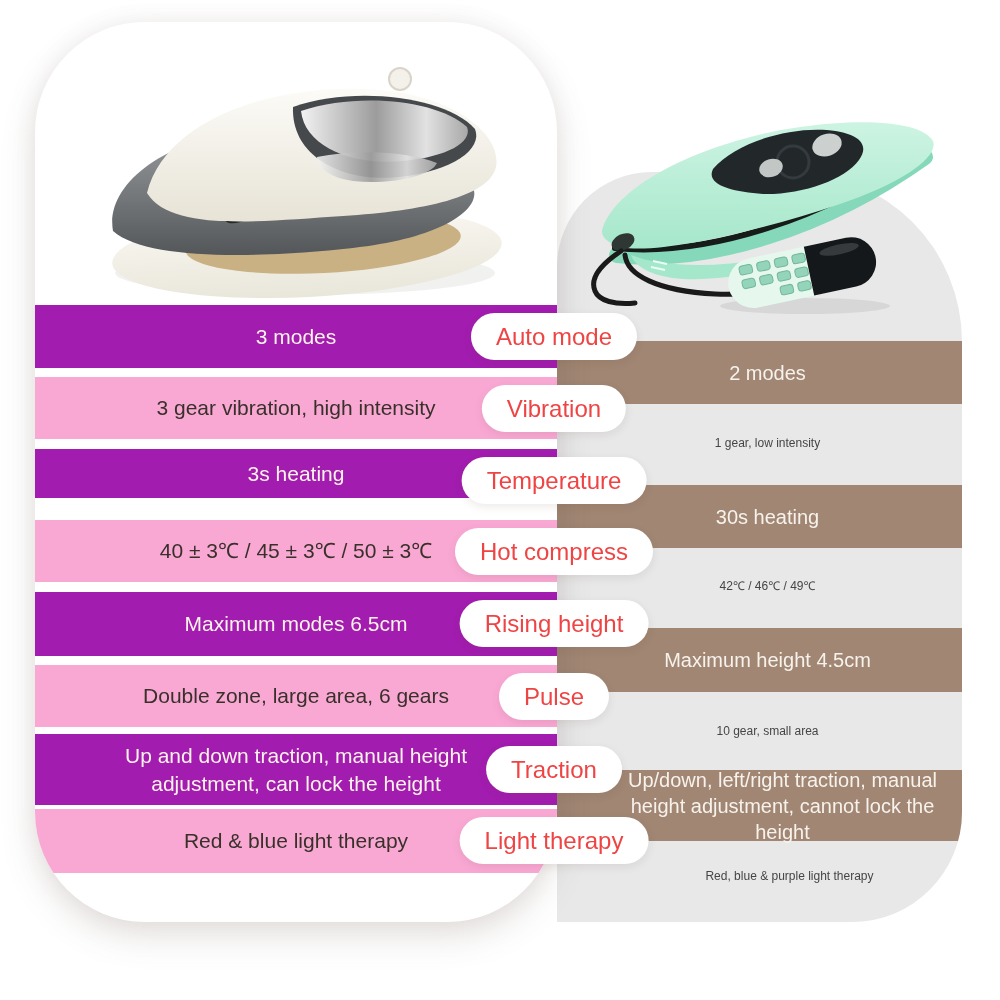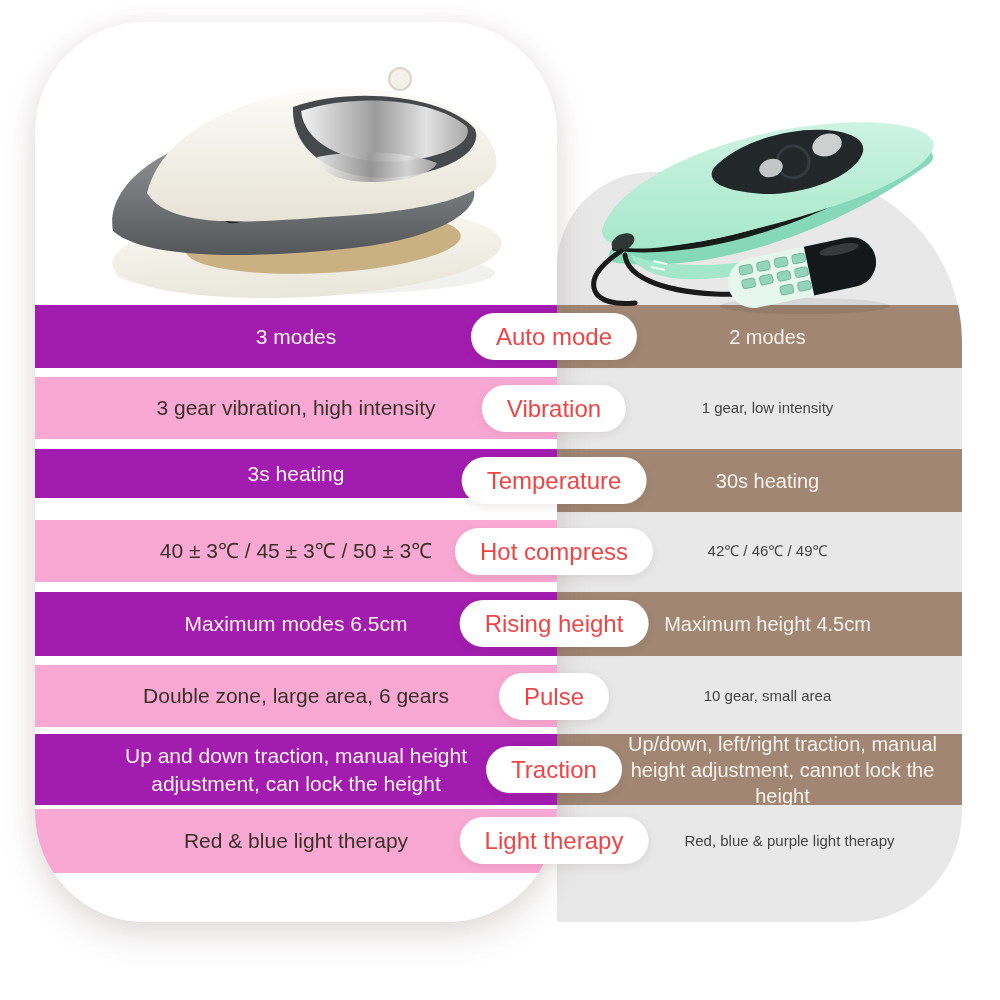--- a/index.html
+++ b/index.html
@@ -15,23 +15,23 @@
   }
   .card-right{
     position:absolute;left:557px;top:172px;width:405px;height:750px;
     background:#e8e8e9;border-radius:95px 170px 110px 0;overflow:hidden;z-index:0;
   }
   
   .seg{position:absolute;left:0;width:100%;display:flex;align-items:center;justify-content:center;text-align:center;box-sizing:border-box;}
   .seg span{display:block;line-height:1.3;}
   .seg-left.dark{background:#a21caf;color:#fcf3ea;font-size:21px;}
   .seg-left.light{background:#f9a8d4;color:#39302a;font-size:21px;}
-  .seg-right{padding-left:16px;}
+  .seg-right{padding-left:16px;margin-top:36px;}
   .seg-right.dark{background:#a08673;color:#f7f2ec;font-size:20px;}
-  .seg-right.light{background:transparent;color:#454545;font-size:15px;}
+  .seg-right.light{background:transparent;color:#454545;font-size:12px;}
   
   .lr1{top:283px;height:63px}.lr2{top:355px;height:62px}.lr3{top:427px;height:49px}
   .lr4{top:498px;height:62px}.lr5{top:570px;height:64px}.lr6{top:643px;height:62px}
   .lr7{top:712px;height:71px}.lr8{top:787px;height:64px}
   .lr7 span{max-width:430px;}
   
   .rr1{top:133px;height:63px}.rr2{top:205px;height:62px}.rr3{top:277px;height:63px}
   .rr4{top:348px;height:62px}.rr5{top:420px;height:64px}.rr6{top:493px;height:62px}
   .rr7{top:562px;height:71px}.rr8{top:637px;height:64px}
   .rr7{font-size:19px;}

